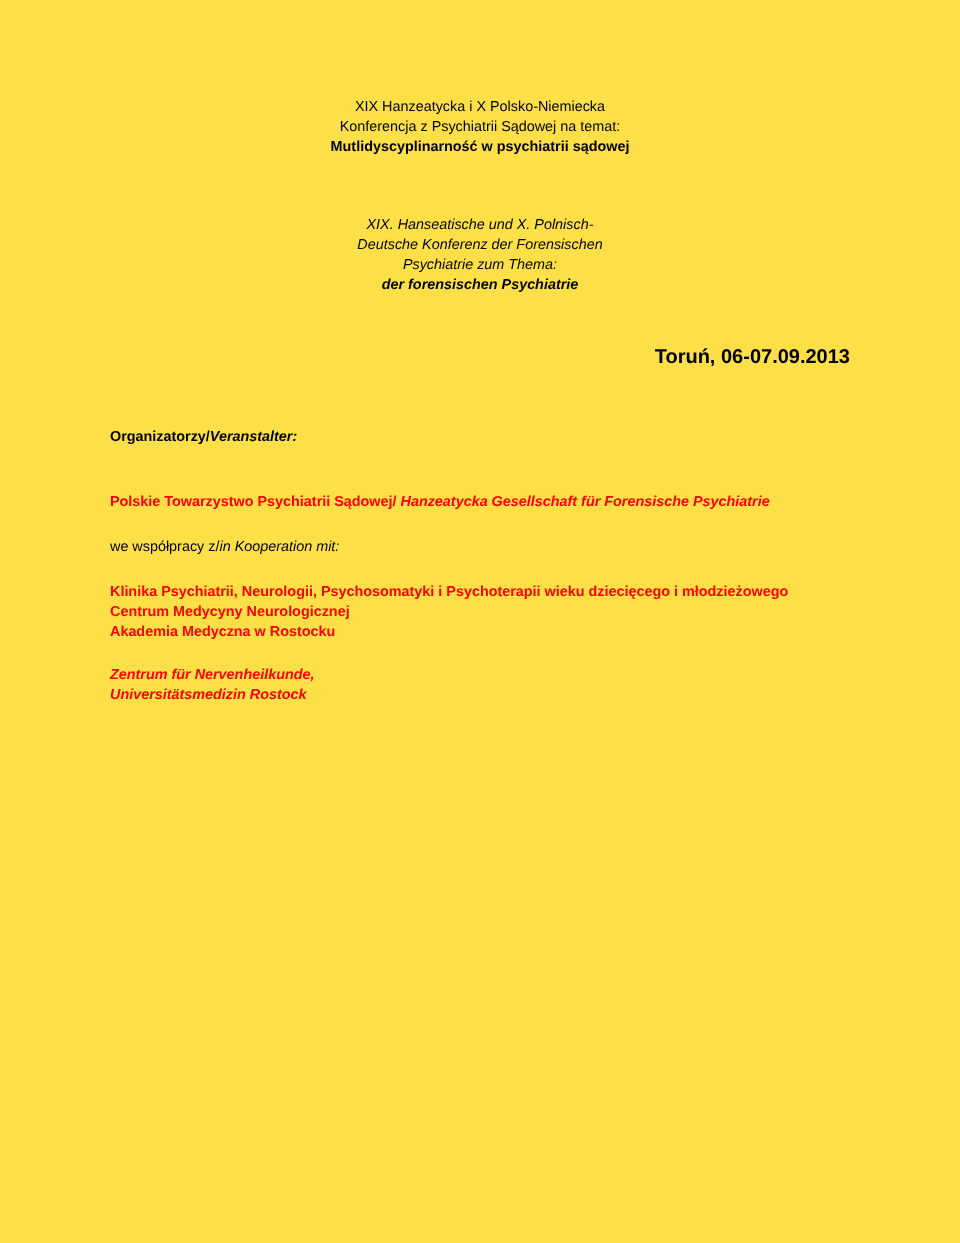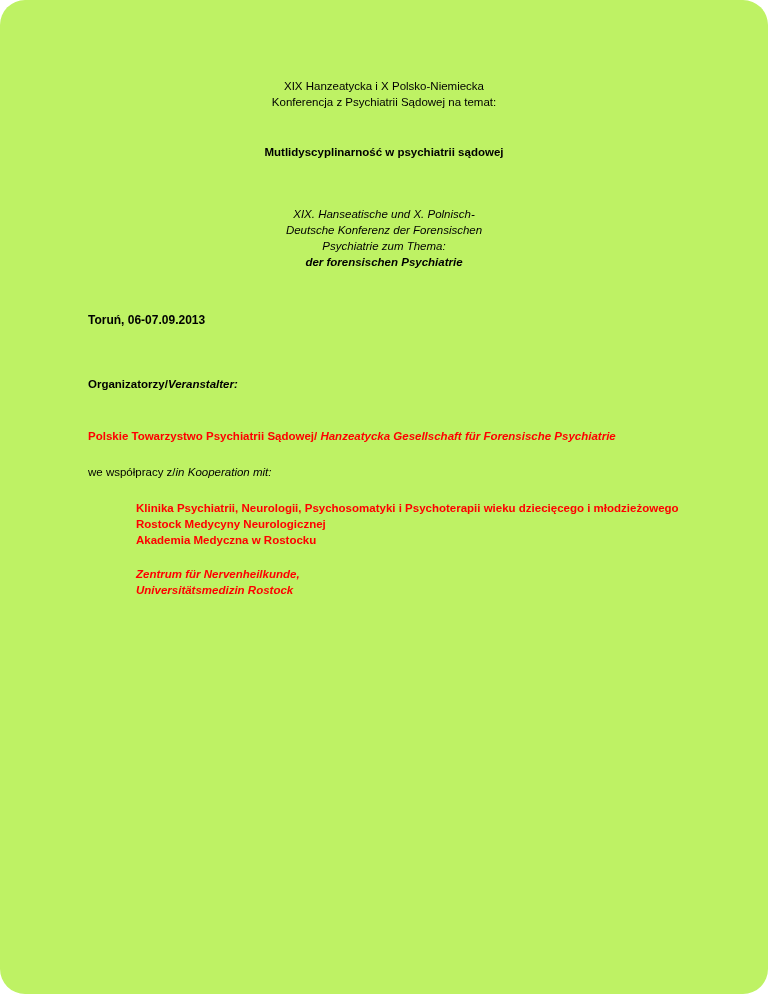--- a/index.html
+++ b/index.html
@@ -14,42 +14,40 @@
     color: #000000;
     position: relative;
     overflow: hidden;
   }
   .page {
     position: absolute;
     left: 0;
     top: 0;
     width: 768px;
     height: 994px;
-    background: #bef264;
-    border-radius: 25px;
+    background: #fde047;
   }
   .content {
     position: absolute;
     left: 88px;
     top: 78px;
     width: 592px;
   }
 
   
   .title-block {
     text-align: center;
     font-size: 11.5px;
     line-height: 16px;
   }
   .title-block .ln {
     display: block;
   }
   .title-block .bold {
     font-weight: bold;
-    margin-top: 34px;
   }
 
   .gap-1 { height: 46px; }
   .gap-2 { height: 42px; }
   .gap-3 { height: 48px; }
 
   
   .subtitle-block {
     text-align: center;
     font-size: 11.5px;
@@ -58,22 +56,22 @@
   }
   .subtitle-block .ln {
     display: block;
   }
   .subtitle-block .bold {
     font-weight: bold;
   }
 
   
   .date-line {
-    text-align: left;
-    font-size: 12px;
+    text-align: right;
+    font-size: 16px;
     font-weight: bold;
     line-height: 16px;
   }
 
   
   .org-section {
     text-align: left;
     font-size: 11.5px;
     line-height: 16px;
   }
@@ -92,21 +90,20 @@
   .spacer-md { height: 20px; }
 
   .red {
     color: #ff0000;
   }
   .bold { font-weight: bold; }
   .ital { font-style: italic; }
 
   .ln-block {
     display: block;
-    margin-left: 48px;
   }
 </style>
 </head>
 <body>
 
 <div class="page">
   <div class="content">
 
     <div class="title-block">
       <span class="ln">XIX Hanzeatycka i X Polsko-Niemiecka</span>
@@ -138,21 +135,21 @@
       <p class="para red bold"><span>Polskie Towarzystwo Psychiatrii Sądowej/ </span><span class="ital">Hanzeatycka Gesellschaft für Forensische Psychiatrie</span></p>
 
       <div class="spacer-md"></div>
 
       <p class="para"><span>we współpracy z/</span><span class="ital">in Kooperation mit:</span></p>
 
       <div class="spacer-md"></div>
 
       <p class="para red bold">
         <span class="ln-block">Klinika Psychiatrii, Neurologii, Psychosomatyki i Psychoterapii wieku dziecięcego i młodzieżowego</span>
-        <span class="ln-block">Rostock Medycyny Neurologicznej</span>
+        <span class="ln-block">Centrum Medycyny Neurologicznej</span>
         <span class="ln-block">Akademia Medyczna w Rostocku</span>
       </p>
 
       <div class="spacer-sm"></div>
 
       <p class="para red bold ital">
         <span class="ln-block">Zentrum für Nervenheilkunde,</span>
         <span class="ln-block">Universitätsmedizin Rostock</span>
       </p>
 

